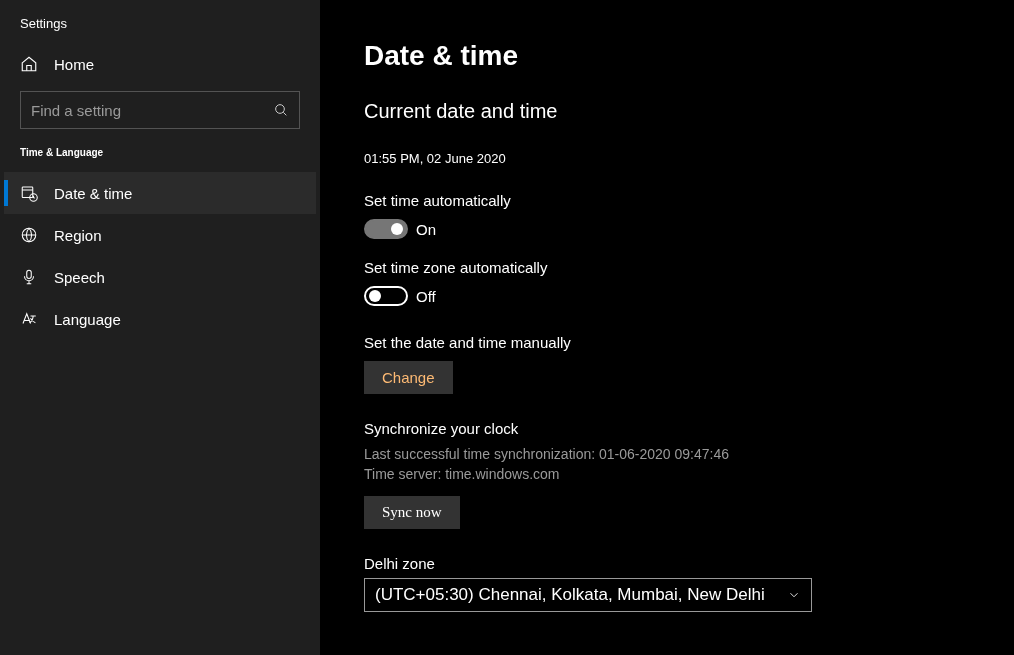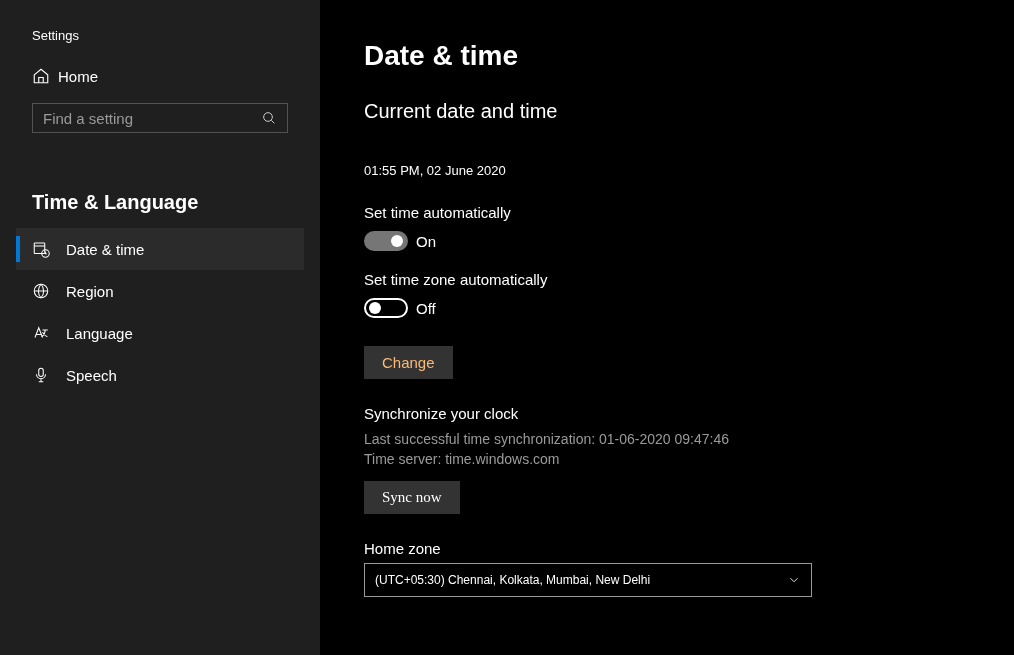--- a/index.html
+++ b/index.html
@@ -1,38 +1,38 @@
 <!DOCTYPE html>
 <html><head>
 <meta charset="utf-8">
 <style>
   * { box-sizing: border-box; margin: 0; padding: 0; }
   html, body { width: 1014px; height: 655px; overflow: hidden; font-family: "Segoe UI", Arial, sans-serif; background: #000; color: #fff; }
   body { display: flex; }
 
-  .sidebar { width: 320px; height: 100%; background: #1f1f1f; padding: 16px; }
+  .sidebar { width: 320px; height: 100%; background: #1f1f1f; padding: 4px; }
   .app-title { font-size: 13px; font-weight: 400; padding: 12px 0 14px 16px; color: #fff; }
-  .home-row { display: flex; align-items: center; gap: 8px; padding: 10px 0 10px 16px; cursor: pointer; }
+  .home-row { display: flex; align-items: center; gap: 16px; padding: 10px 0 10px 16px; cursor: pointer; }
   .home-row .icon { width: 18px; height: 18px; display: flex; align-items: center; justify-content: center; }
   .home-row .label { font-size: 15px; }
   .search-wrap { padding: 8px 16px 18px 16px; }
-  .search-box { width: 100%; height: 30px; background: #1f1f1f; border: 1px solid #535353; display: flex; align-items: center; padding: 0 10px; }
+  .search-box { width: 100%; height: 38px; background: #1f1f1f; border: 1px solid #535353; display: flex; align-items: center; padding: 0 10px; }
   .search-box input { flex: 1; background: transparent; border: none; outline: none; color: #ccc; font-size: 15px; }
   .search-box input::placeholder { color: #9a9a9a; }
   .search-box .s-icon { width: 16px; height: 16px; color: #ccc; }
-  .category-heading { font-size: 20px; font-weight: 600; padding: 0 0 14px 16px; color: #fff; margin-top: 40px; }
+  .category-heading { font-size: 10px; font-weight: 600; padding: 0 0 14px 16px; color: #fff; }
   .nav { list-style: none; }
   .nav li { display: flex; align-items: center; gap: 16px; padding: 12px 0 12px 16px; font-size: 15px; cursor: pointer; position: relative; }
   .nav li .icon { width: 18px; height: 18px; display: flex; align-items: center; justify-content: center; flex-shrink: 0; color: #fff; }
   .nav li.active::before { content: ""; position: absolute; left: 0; top: 8px; bottom: 8px; width: 4px; background: #0078d4; }
   .nav li.active { background: #2b2b2b; }
 
   .main { flex: 1; height: 100%; background: #000; padding: 40px 0 0 44px; overflow-y: auto; }
   .page-title { font-size: 28px; font-weight: 600; margin-bottom: 28px; }
-  .subheading { font-size: 20px; font-weight: 400; margin-bottom: 40px; }
+  .subheading { font-size: 20px; font-weight: 400; margin-bottom: 28px; }
   .datetime-now { font-size: 13px; margin-bottom: 26px; }
 
   .setting-label { font-size: 15px; margin-bottom: 10px; }
   .toggle-row { display: flex; align-items: center; gap: 8px; margin-bottom: 20px; }
   .toggle { width: 44px; height: 20px; border-radius: 10px; border: 2px solid #fff; position: relative; cursor: pointer; background: transparent; }
   .toggle.on { border-color: #fff; background: #fff1; }
   .toggle .knob { position: absolute; top: 2px; width: 12px; height: 12px; border-radius: 50%; background: #fff; }
   .toggle.off .knob { left: 3px; background: #fff; }
   .toggle.on .knob { right: 3px; background: #fff; }
   .toggle.on { background: #767676; border-color: #767676; }
@@ -40,21 +40,21 @@
   .toggle-state { font-size: 15px; }
 
   .btn { display: inline-block; background: #333333; color: #fdba74; border: none; font-size: 15px; padding: 8px 18px; cursor: pointer; }
   .btn.primary { color: #fff; font-family: Liberation Serif, serif; }
   .btn:disabled { color: #888; }
   .block { margin-bottom: 26px; }
 
   .info-line { font-size: 14px; color: #9a9a9a; line-height: 1.4; }
 
   .dropdown { width: 448px; height: 34px; border: 1px solid #999; background: #000; display: flex; align-items: center; justify-content: space-between; padding: 0 10px; cursor: pointer; margin-top: 6px; }
-  .dropdown .value { font-size: 12px; color: #fff; }
+  .dropdown .value { font-size: 17px; color: #fff; }
   .dropdown .chev { width: 14px; height: 14px; }
 
   svg { display: block; }
 </style>
 </head>
 <body>
 
 <aside class="sidebar">
   <div class="app-title">Settings</div>
 
@@ -99,34 +99,34 @@
         <svg width="18" height="18" viewBox="0 0 24 24" fill="none" stroke="#fff" stroke-width="1.4">
             <circle cx="12" cy="12" r="9"></circle>
             <path d="M3 12h18M12 3c2.5 2.5 3.5 6 3.5 9s-1 6.5-3.5 9c-2.5-2.5-3.5-6-3.5-9s1-6.5 3.5-9Z"></path>
           </svg>
       </span>
       <span>Region</span>
     </li>
     <li>
       <span class="icon">
         <svg width="18" height="18" viewBox="0 0 24 24" fill="none" stroke="#fff" stroke-width="1.4">
+            <rect x="9" y="3" width="6" height="11" rx="3"></rect>
+            <path d="M6 11a6 6 0 0 0 12 0M12 17v4M9 21h6"></path>
+          </svg>
+      </span>
+      <span>Speech</span>
+    </li>
+    <li>
+      <span class="icon">
+        <svg width="18" height="18" viewBox="0 0 24 24" fill="none" stroke="#fff" stroke-width="1.4">
             <path d="M4 18 9 5l5 13M5.5 14h7"></path>
             <path d="M14 8h7M17.5 8c0 4-2 7-4.5 9M14 11c1.5 3 4 5 6.5 6"></path>
           </svg>
       </span>
       <span>Language</span>
-    </li>
-    <li>
-      <span class="icon">
-        <svg width="18" height="18" viewBox="0 0 24 24" fill="none" stroke="#fff" stroke-width="1.4">
-            <rect x="9" y="3" width="6" height="11" rx="3"></rect>
-            <path d="M6 11a6 6 0 0 0 12 0M12 17v4M9 21h6"></path>
-          </svg>
-      </span>
-      <span>Speech</span>
     </li>
   </ul>
 </aside>
 
 <main class="main">
   <h1 class="page-title">Date &amp; time</h1>
 
   <h2 class="subheading">Current date and time</h2>
   <div class="datetime-now">01:55 PM, 02 June 2020</div>
 
@@ -144,32 +144,33 @@
     <div class="setting-label">Set time zone automatically</div>
     <div class="toggle-row">
       <div class="toggle off">
           <div class="knob"></div>
         </div>
       <span class="toggle-state">Off</span>
     </div>
   </div>
 
   <div class="block">
+    <div class="setting-label">Set the date and time manually</div>
     <button class="btn">Change</button>
   </div>
 
   <div class="block">
     <div class="setting-label" style="margin-bottom:8px">Synchronize your clock</div>
     <div class="info-line">Last successful time synchronization: 01-06-2020 09:47:46</div>
     <div class="info-line" style="margin-bottom:12px">Time server: time.windows.com</div>
     <button class="btn primary">Sync now</button>
   </div>
 
   <div class="block">
-    <div class="setting-label" style="margin-bottom:4px">Home zone</div>
+    <div class="setting-label" style="margin-bottom:4px">Delhi zone</div>
     <div class="dropdown">
       <span class="value">(UTC+05:30) Chennai, Kolkata, Mumbai, New Delhi</span>
       <span class="chev">
         <svg width="14" height="14" viewBox="0 0 24 24" fill="none" stroke="#fff" stroke-width="1.5">
             <path d="m6 9 6 6 6-6"></path>
           </svg>
       </span>
     </div>
   </div>
 </main>

